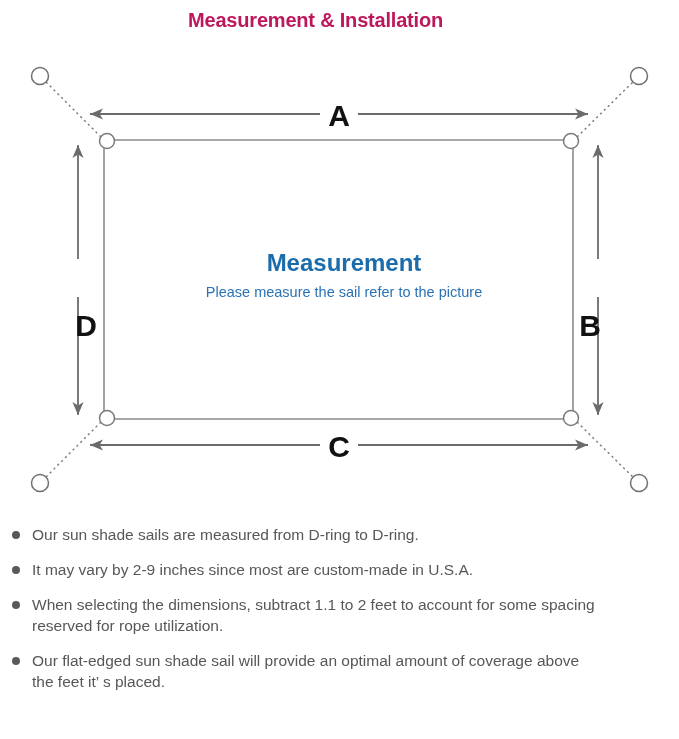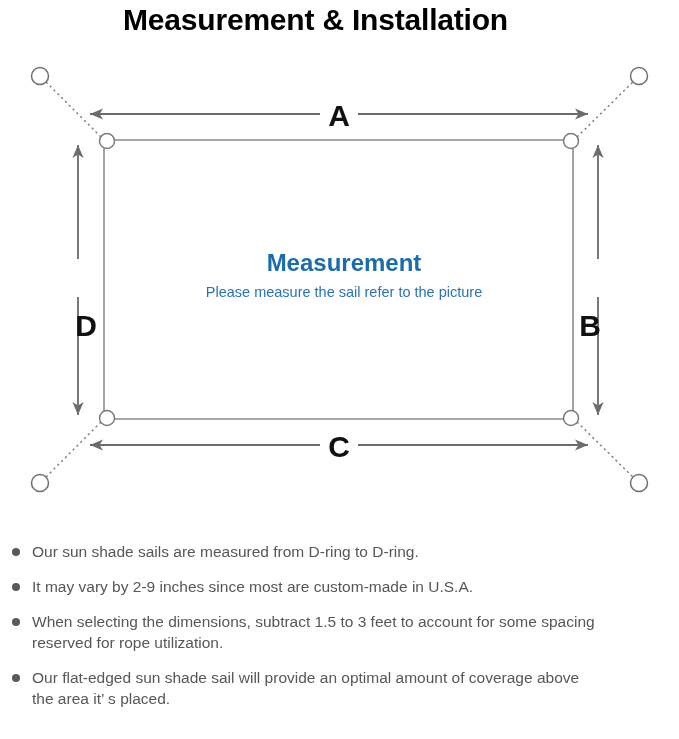--- a/index.html
+++ b/index.html
@@ -8,37 +8,36 @@
     background:#ffffff;
     font-family:"Liberation Sans", sans-serif;
     position:relative;
     overflow:hidden;
   }
   .page{position:relative;width:679px;height:739px;}
 
   .title{
     position:absolute;left:0;top:0;width:631px;
     text-align:center;
-    font-size:30px;
+    font-size:20px;
     font-weight:bold;
-    color:#000000;
+    color:#be185d;
     letter-spacing:-0.2px;
     line-height:40px;
   }
 
   .diagram{
     position:absolute;left:0;top:44px;
     width:679px;height:470px;
   }
   .diagram svg{display:block;}
 
   .notes{
     position:absolute;left:0;top:524px;
     width:599px;
-    margin-top:17px;
   }
   .note{
     position:relative;
     padding-left:32px;
     margin:0 0 14px 0;
     font-size:15.5px;
     line-height:21px;
     color:#575757;
   }
   .note:last-child{margin-bottom:0;}
@@ -107,21 +106,21 @@
     <div class="note">
       <span class="bullet"></span>
       <span class="note-text">Our sun shade sails are measured from D-ring to D-ring.</span>
     </div>
     <div class="note">
       <span class="bullet"></span>
       <span class="note-text">It may vary by 2-9 inches since most are custom-made in U.S.A.</span>
     </div>
     <div class="note">
       <span class="bullet"></span>
-      <span class="note-text">When selecting the dimensions, subtract 1.5 to 3 feet to account for some spacing reserved for rope utilization.</span>
+      <span class="note-text">When selecting the dimensions, subtract 1.1 to 2 feet to account for some spacing reserved for rope utilization.</span>
     </div>
     <div class="note">
       <span class="bullet"></span>
-      <span class="note-text">Our flat-edged sun shade sail will provide an optimal amount of coverage above the area it’ s placed.</span>
+      <span class="note-text">Our flat-edged sun shade sail will provide an optimal amount of coverage above the feet it’ s placed.</span>
     </div>
   </div>
 
 </div>
 
 </body></html>

